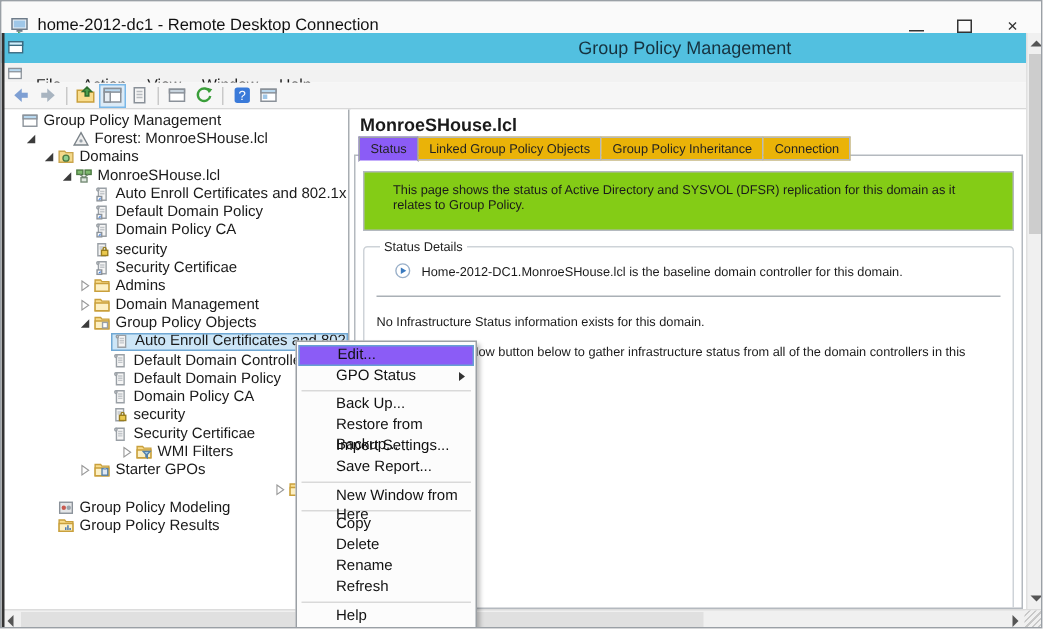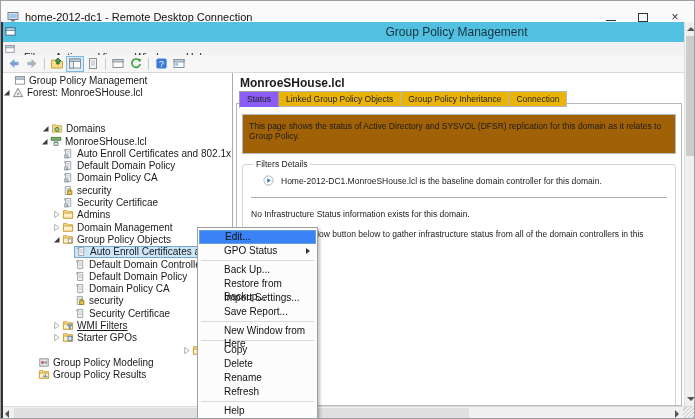--- a/index.html
+++ b/index.html
@@ -64,35 +64,35 @@
   .main-panel { position:absolute; left:233px; top:72px; width:450px; height:333px; background:#fff; }
   .main-title { padding:3px 0 0 6px; font-size:12px; font-weight:bold; }
   .tabs { display:flex; align-items:flex-end; margin:3px 0 0 5px; height:14px; position:relative; z-index:2; }
   .tab { font-size:8.5px; padding:2px 7px 2px 7px; background:#eab308; border:1px solid #b4b9bf; border-left:none; color:#222; }
   .tab:first-child { border-left:1px solid #b4b9bf; }
   .tab.active { background:#8b5cf6; border:1px solid #9ba1a7; border-bottom:1px solid #fff; margin-bottom:-1px; padding-bottom:3px; }
   .tab-page {
     position:absolute; left:2px; right:2px; top:30px; bottom:0;
     border:1px solid #b4b9bf; background:#fff; overflow:hidden; font-size:8.5px;
   }
-  .desc-box { margin:10px 5px 0 5px; border:1px solid #b4b9bf; height:40px; padding:6px 6px; background:#a16207; }
+  .desc-box { margin:10px 5px 0 5px; border:1px solid #b4b9bf; height:40px; padding:6px 19px; background:#84cc16; }
   .status-details { margin:5px 5px 0 5px; border:1px solid #ced3d8; border-radius:3px; height:250px; padding:2px 6px; }
   .status-details legend { font-size:8.5px; color:#222; padding:0 3px; margin-left:4px; }
   .baseline-row { display:flex; align-items:center; gap:7px; margin:4px 0 0 14px; }
   .sd-sep { border:none; border-top:1px solid #aab0b6; margin:11px 2px 0 2px; }
   .no-info { margin:11px 0 0 2px; }
   .detect-hint { margin:10px 0 0 2px; }
   
   .context-menu {
     position:absolute; left:196px; top:226px; width:121px;
     background:#fcfcfc; border:1px solid #9ba0a5; box-shadow:2px 2px 3px rgba(0,0,0,.25);
     padding:2px 1px; z-index:10; font-size:10px;
   }
   .cm-item { height:14px; line-height:13px; padding-left:25px; position:relative; color:#111; }
-  .cm-item.hl { background:#3b82f6; border:1px solid #66a0d2; line-height:11px; }
+  .cm-item.hl { background:#8b5cf6; border:1px solid #66a0d2; line-height:11px; }
   .cm-sub-arrow {
     position:absolute; right:6px; top:4px; width:0; height:0;
     border-left:4px solid #333; border-top:3px solid transparent; border-bottom:3px solid transparent;
   }
   .cm-sep { height:1px; background:#d9d9d9; margin:2px 2px; }
   
   .vscroll { position:absolute; left:683px; top:21px; width:12px; height:384px; background:#f0f0f0; border-left:1px solid #e0e0e0; }
   .vs-up,.vs-down { position:absolute; left:0; width:12px; height:12px; display:flex; align-items:center; justify-content:center; }
   .vs-up { top:1px; } .vs-down { bottom:1px; }
   .vthumb { position:absolute; left:1px; top:14px; width:10px; height:120px; background:#cdcdcd; }
@@ -248,37 +248,37 @@
         <span class="row-inner">
           <span class="tree-ico">
             <svg width="12" height="11" viewBox="0 0 12 12">
               <rect x="1" y="2" width="10" height="8" fill="#fff" stroke="#8a9199"></rect>
               <rect x="1" y="2" width="10" height="2.6" fill="#b8d8ef" stroke="#8a9199"></rect>
             </svg>
           </span>
           <span class="lbl">Group Policy Management</span>
         </span>
       </div>
-      <div class="tree-row" style="">
+      <div class="tree-row" style="padding-left: 14px; gap: 22px;">
         <span class="tree-exp">
           <svg width="9" height="9" viewBox="0 0 12 12">
             <path d="M10 2.5 L10 10 L2.5 10 Z" fill="#3c3c3c"></path>
           </svg>
         </span>
         <span class="row-inner">
           <span class="tree-ico">
             <svg width="12" height="11" viewBox="0 0 12 12">
               <path d="M6 1.5 L11 10.5 L1 10.5 Z" fill="#efefef" stroke="#7a8288"></path>
               <circle cx="6" cy="7.6" r="1.2" fill="#98a2aa"></circle>
             </svg>
           </span>
           <span class="lbl">Forest: MonroeSHouse.lcl</span>
         </span>
       </div>
-      <div class="tree-row" style="padding-left: 39px; margin-top: 24px;">
+      <div class="tree-row" style="padding-left: 26px;">
         <span class="tree-exp">
           <svg width="9" height="9" viewBox="0 0 12 12">
             <path d="M10 2.5 L10 10 L2.5 10 Z" fill="#3c3c3c"></path>
           </svg>
         </span>
         <span class="row-inner">
           <span class="tree-ico">
             <svg width="12" height="11" viewBox="0 0 12 12">
               <path d="M1 3 l0 -1 4 0 1 1 5 0 0 7 -10 0 z" fill="#f3d98b" stroke="#caa54c"></path>
               <circle cx="6" cy="7" r="2.2" fill="#8fcf8f" stroke="#4c7a42"></circle>
@@ -500,21 +500,21 @@
           <span class="tree-ico">
             <svg width="12" height="11" viewBox="0 0 12 12">
               <path d="M3.4 1.6 h5.6 v8.8 h-5.6 z" fill="#f5f5f5" stroke="#9aa0a6"></path>
               <rect x="2.2" y="1.6" width="1.6" height="2" rx="0.8" fill="#d8d8d8" stroke="#9aa0a6"></rect>
               <path d="M4.6 4 h3.2 M4.6 5.6 h3.2 M4.6 7.2 h3.2" stroke="#c2c6ca"></path>
             </svg>
           </span>
           <span class="lbl">Security Certificae</span>
         </span>
       </div>
-      <div class="tree-row" style="padding-left: 50px; text-decoration: underline;">
+      <div class="tree-row" style="padding-left: 78px;">
         <span class="tree-exp">
           <svg width="9" height="9" viewBox="0 0 12 12">
             <path d="M3.5 1.8 L9.5 6 L3.5 10.2 Z" fill="#fff" stroke="#9a9a9a"></path>
           </svg>
         </span>
         <span class="row-inner">
           <span class="tree-ico">
             <svg width="12" height="11" viewBox="0 0 12 12">
               <path d="M1 3 l0 -1.2 4 0 1 1.2 5 0 0 7 -10 0 z" fill="#f9dd8d" stroke="#c9a03c"></path>
               <path d="M1 4.4 h10 v5.6 h-10 z" fill="#fdf0c4" stroke="#c9a03c"></path>
@@ -592,21 +592,21 @@
     <div class="main-title">MonroeSHouse.lcl</div>
     <div class="tabs" id="tabs">
         <span class="tab active">Status</span>
         <span class="tab">Linked Group Policy Objects</span>
         <span class="tab">Group Policy Inheritance</span>
         <span class="tab">Connection</span>
       </div>
     <div class="tab-page">
       <div class="desc-box">This page shows the status of Active Directory and SYSVOL (DFSR) replication for this domain as it relates to Group Policy.</div>
       <fieldset class="status-details">
-        <legend>Filters Details</legend>
+        <legend>Status Details</legend>
         <div class="baseline-row">
           <span>
             <svg width="11" height="11" viewBox="0 0 12 12">
                 <circle cx="6" cy="6" r="5" fill="#fff" stroke="#9ab0c9"></circle>
                 <path d="M4.6 3.6 L8.6 6 L4.6 8.4 Z" fill="#3a7abf"></path>
               </svg>
           </span>
           <span>Home-2012-DC1.MonroeSHouse.lcl is the baseline domain controller for this domain.</span>
         </div>
         <hr class="sd-sep">

